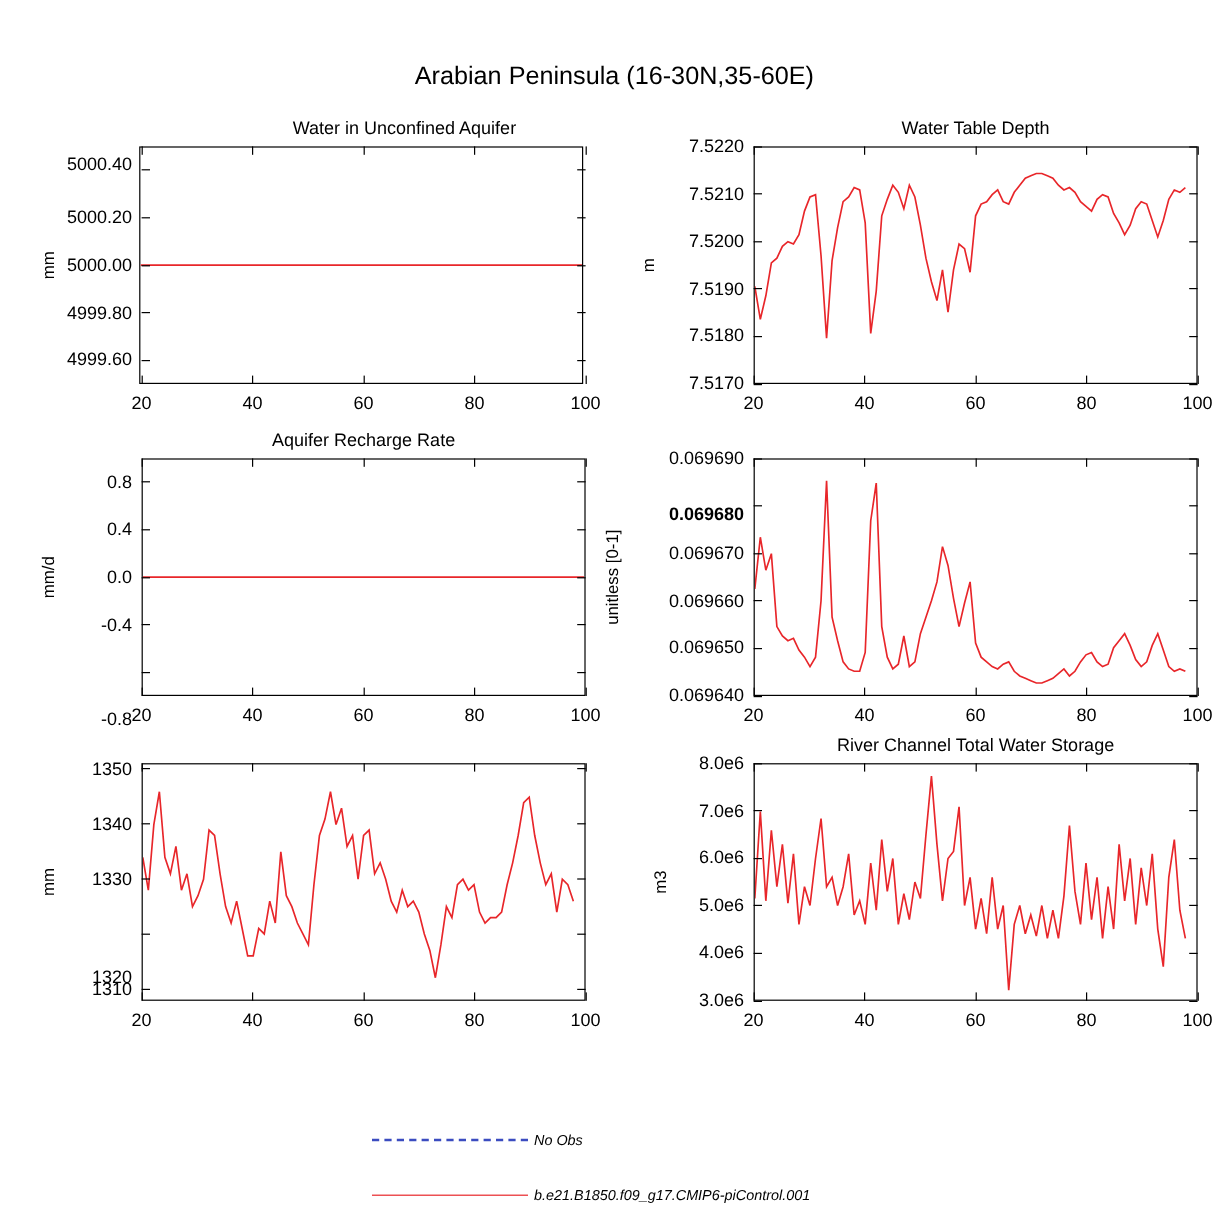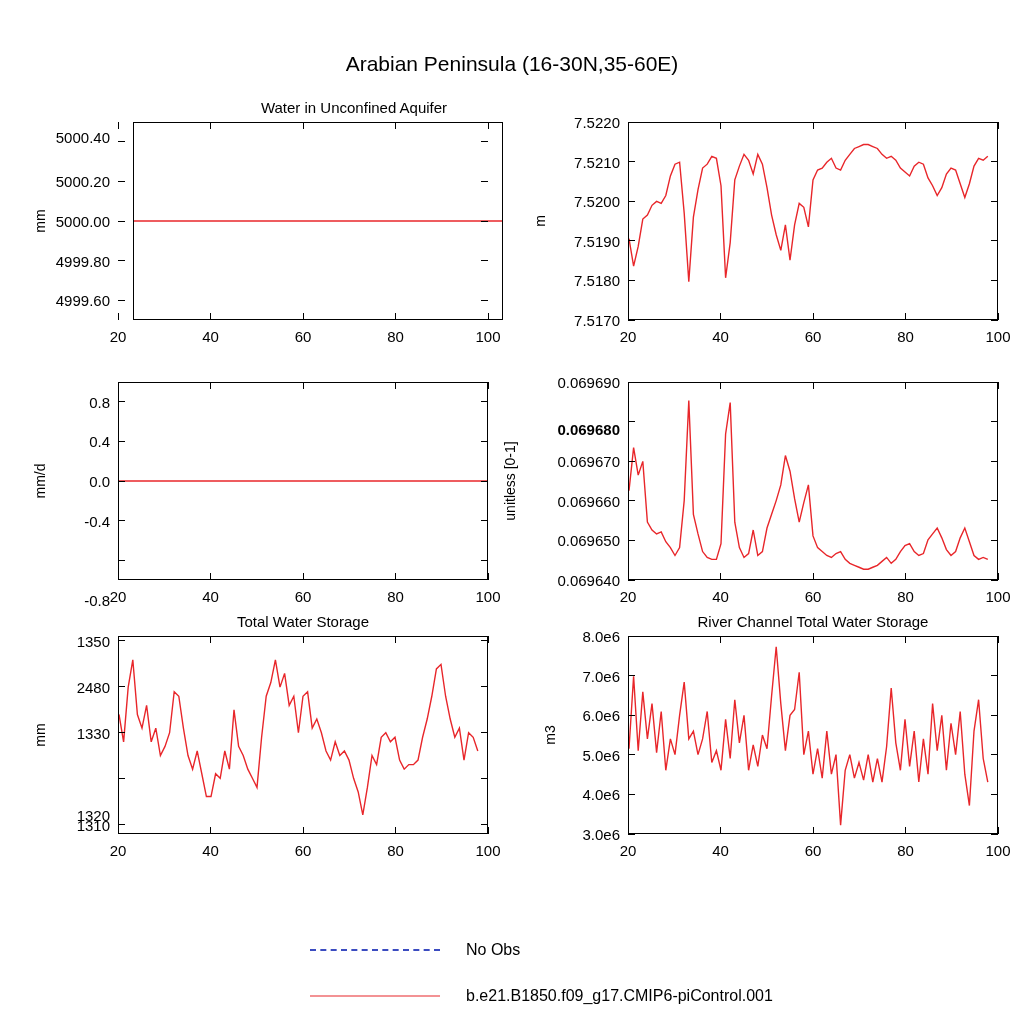--- a/index.html
+++ b/index.html
@@ -54,77 +54,79 @@
     white-space:nowrap;
     transform:translateX(-50%);
   }
   .tickmark{position:absolute;background:#000;}
   .legend-row{
     position:absolute;
     font-size:12px;
   }
   .legend-label{
     position:absolute;
-    left:156px;
+    left:135px;
     top:50%;
     transform:translateY(-50%);
     white-space:nowrap;
-    font-size:16px;
+    font-size:12px;
+    font-style:italic;
   }
   .legend-line{
     position:absolute;
     left:0;top:50%;
     width:130px;height:0;
     border-top:1px solid #e8262a;
     transform:translateY(-50%);
   }
   .legend-line.dashed{
     border-top:2px dashed #3b4cc0;
   }
 </style>
 </head>
 <body>
 
 <div class="page-title">Arabian Peninsula (16-30N,35-60E)</div>
 
-<div class="panel" style="left:133px;top:122px;width:442px;height:198px;">
+<div class="panel" style="left:116px;top:122px;width:442px;height:198px;">
   <div class="panel-title">Water in Unconfined Aquifer</div>
   <div class="plotbox" style="width:370px;height:198px;">
     <svg viewBox="0 0 370 198" preserveAspectRatio="none">
       <polyline id="s0" fill="none" stroke="#e8262a" stroke-width="1.4" points="0.00,99.00 370.00,99.00"></polyline>
     </svg>
   </div>
 </div>
 
 <div class="panel" style="left:628px;top:122px;width:370px;height:198px;">
+  <div class="panel-title">Water Table Depth</div>
   <div class="plotbox" style="width:370px;height:198px;">
     <svg viewBox="0 0 370 198" preserveAspectRatio="none">
       <polyline id="s1" fill="none" stroke="#e8262a" stroke-width="1.4" points="0.00,116.82 4.63,144.54 9.25,124.74 13.88,97.02 18.50,93.06 23.13,83.16 27.75,79.20 32.38,81.18 37.00,73.26 41.63,53.46 46.25,41.58 50.88,39.60 55.50,91.08 60.13,160.38 64.75,95.04 69.38,67.32 74.00,45.54 78.63,41.58 83.25,33.66 87.88,35.64 92.50,63.36 97.13,156.42 101.75,120.78 106.37,57.42 111.00,43.56 115.63,31.68 120.25,37.62 124.88,51.48 129.50,31.68 134.13,41.58 138.75,65.34 143.38,93.06 148.00,112.86 152.63,128.70 157.25,102.96 161.88,138.60 166.50,102.96 171.13,81.18 175.75,85.14 180.38,104.94 185.00,57.42 189.62,47.52 194.25,45.54 198.88,39.60 203.50,35.64 208.13,45.54 212.75,47.52 217.38,37.62 222.00,31.68 226.63,25.74 231.25,23.76 235.87,21.78 240.50,21.78 245.13,23.76 249.75,25.74 254.38,31.68 259.00,35.64 263.63,33.66 268.25,37.62 272.88,45.54 277.50,49.50 282.13,53.46 286.75,43.56 291.38,39.60 296.00,41.58 300.63,55.44 305.25,63.36 309.88,73.26 314.50,65.34 319.13,51.48 323.75,45.54 328.38,47.52 333.00,61.38 337.63,75.24 342.25,61.38 346.88,43.56 351.50,35.64 356.13,37.62 360.75,33.66"></polyline>
     </svg>
   </div>
 </div>
 
 <div class="panel" style="left:118px;top:382px;width:370px;height:198px;">
+  <div class="panel-title">Aquifer Recharge Rate</div>
   <div class="plotbox" style="width:370px;height:198px;">
     <svg viewBox="0 0 370 198" preserveAspectRatio="none">
       <polyline id="s2" fill="none" stroke="#e8262a" stroke-width="1.4" points="0.00,99.00 370.00,99.00"></polyline>
     </svg>
   </div>
 </div>
 
 <div class="panel" style="left:628px;top:382px;width:370px;height:198px;">
   <div class="plotbox" style="width:370px;height:198px;">
     <svg viewBox="0 0 370 198" preserveAspectRatio="none">
       <polyline id="s3" fill="none" stroke="#e8262a" stroke-width="1.4" points="0.00,108.90 4.63,65.34 9.25,93.06 13.88,79.20 18.50,140.58 23.13,148.50 27.75,152.46 32.38,150.48 37.00,160.38 41.63,166.32 46.25,174.24 50.88,166.32 55.50,118.80 60.13,17.82 64.75,132.66 69.38,152.46 74.00,170.28 78.63,176.22 83.25,178.20 87.88,178.20 92.50,162.36 97.13,51.48 101.75,19.80 106.37,140.58 111.00,166.32 115.63,176.22 120.25,172.26 124.88,148.50 129.50,174.24 134.13,170.28 138.75,146.52 143.38,132.66 148.00,118.80 152.63,102.96 157.25,73.26 161.88,89.10 166.50,116.82 171.13,140.58 175.75,120.78 180.38,102.96 185.00,154.44 189.62,166.32 194.25,170.28 198.88,174.24 203.50,176.22 208.13,172.26 212.75,170.28 217.38,178.20 222.00,182.16 226.63,184.14 231.25,186.12 235.87,188.10 240.50,188.10 245.13,186.12 249.75,184.14 254.38,180.18 259.00,176.22 263.63,182.16 268.25,178.20 272.88,170.28 277.50,164.34 282.13,162.36 286.75,170.28 291.38,174.24 296.00,172.26 300.63,158.40 305.25,152.46 309.88,146.52 314.50,156.42 319.13,168.30 323.75,174.24 328.38,170.28 333.00,156.42 337.63,146.52 342.25,160.38 346.88,174.24 351.50,178.20 356.13,176.22 360.75,178.20"></polyline>
     </svg>
   </div>
 </div>
 
 <div class="panel" style="left:118px;top:636px;width:370px;height:198px;">
-  <div class="panel-title">Total Water Storage</div>
   <div class="plotbox" style="width:370px;height:198px;">
     <svg viewBox="0 0 370 198" preserveAspectRatio="none">
       <polyline id="s4" fill="none" stroke="#e8262a" stroke-width="1.4" points="0.00,78.28 4.63,105.91 9.25,50.65 13.88,23.02 18.50,78.28 23.13,92.09 27.75,69.07 32.38,105.91 37.00,92.09 41.63,119.72 46.25,110.51 50.88,96.70 55.50,55.26 60.13,59.86 64.75,92.09 69.38,119.72 74.00,133.53 78.63,115.12 83.25,138.14 87.88,161.16 92.50,161.16 97.13,138.14 101.75,142.74 106.37,115.12 111.00,133.53 115.63,73.67 120.25,110.51 124.88,119.72 129.50,133.53 134.13,142.74 138.75,151.95 143.38,101.30 148.00,59.86 152.63,46.05 157.25,23.02 161.88,50.65 166.50,36.84 171.13,69.07 175.75,59.86 180.38,96.70 185.00,59.86 189.62,55.26 194.25,92.09 198.88,82.88 203.50,96.70 208.13,115.12 212.75,124.33 217.38,105.91 222.00,119.72 226.63,115.12 231.25,124.33 235.87,142.74 240.50,156.56 245.13,179.58 249.75,151.95 254.38,119.72 259.00,128.93 263.63,101.30 268.25,96.70 272.88,105.91 277.50,101.30 282.13,124.33 286.75,133.53 291.38,128.93 296.00,128.93 300.63,124.33 305.25,101.30 309.88,82.88 314.50,59.86 319.13,32.23 323.75,27.63 328.38,59.86 333.00,82.88 337.63,101.30 342.25,92.09 346.88,124.33 351.50,96.70 356.13,101.30 360.75,115.12"></polyline>
     </svg>
   </div>
 </div>
 
 <div class="panel" style="left:628px;top:636px;width:370px;height:198px;">
   <div class="panel-title">River Channel Total Water Storage</div>
   <div class="plotbox" style="width:370px;height:198px;">
@@ -267,21 +269,21 @@
     <div class="ylabel" style="left: 510px; top: 481px; transform: translate(-50%, -50%) rotate(-90deg);">unitless [0-1]</div>
     <div class="ytick" style="left: 22px; width: 88px; top: 824.791px;">1310</div>
     <div class="tickmark" style="left: 118px; top: 824.291px; width: 7px; height: 1px;"></div>
     <div class="tickmark" style="left: 481px; top: 824.291px; width: 7px; height: 1px;"></div>
     <div class="ytick" style="left: 22px; width: 88px; top: 778.744px; margin-top: 36px;">1320</div>
     <div class="tickmark" style="left: 118px; top: 778.244px; width: 7px; height: 1px;"></div>
     <div class="tickmark" style="left: 481px; top: 778.244px; width: 7px; height: 1px;"></div>
     <div class="ytick" style="left: 22px; width: 88px; top: 732.698px;">1330</div>
     <div class="tickmark" style="left: 118px; top: 732.198px; width: 7px; height: 1px;"></div>
     <div class="tickmark" style="left: 481px; top: 732.198px; width: 7px; height: 1px;"></div>
-    <div class="ytick" style="left: 22px; width: 88px; top: 686.651px;">2480</div>
+    <div class="ytick" style="left: 22px; width: 88px; top: 686.651px;">1340</div>
     <div class="tickmark" style="left: 118px; top: 686.151px; width: 7px; height: 1px;"></div>
     <div class="tickmark" style="left: 481px; top: 686.151px; width: 7px; height: 1px;"></div>
     <div class="ytick" style="left: 22px; width: 88px; top: 640.605px;">1350</div>
     <div class="tickmark" style="left: 118px; top: 640.105px; width: 7px; height: 1px;"></div>
     <div class="tickmark" style="left: 481px; top: 640.105px; width: 7px; height: 1px;"></div>
     <div class="xtick" style="left: 118px; top: 842px;">20</div>
     <div class="tickmark" style="left: 117.5px; top: 827px; width: 1px; height: 7px;"></div>
     <div class="tickmark" style="left: 117.5px; top: 636px; width: 1px; height: 7px;"></div>
     <div class="xtick" style="left: 210.5px; top: 842px;">40</div>
     <div class="tickmark" style="left: 210px; top: 827px; width: 1px; height: 7px;"></div>

